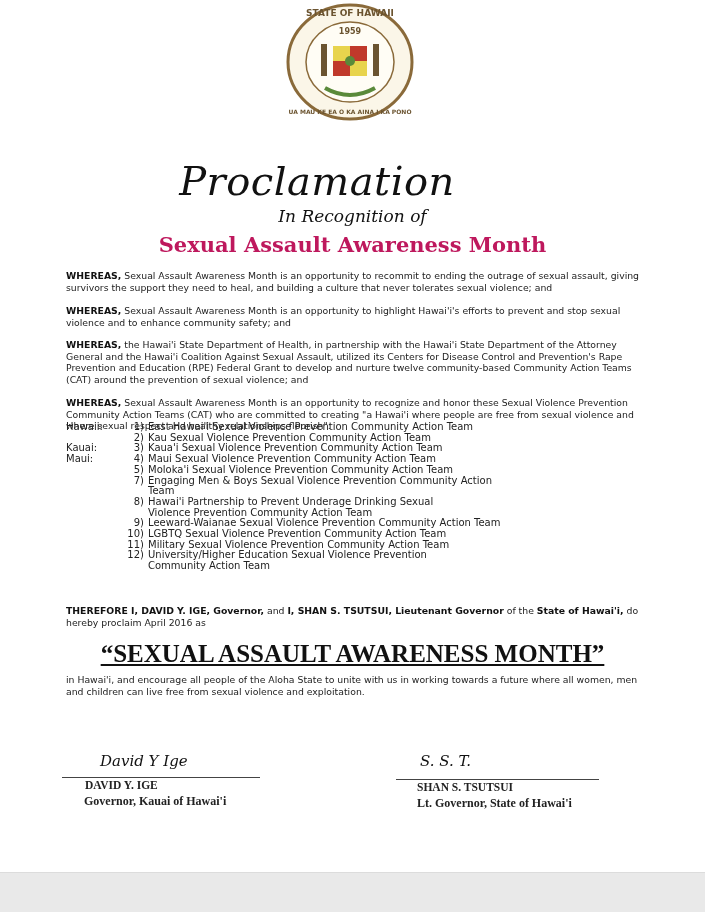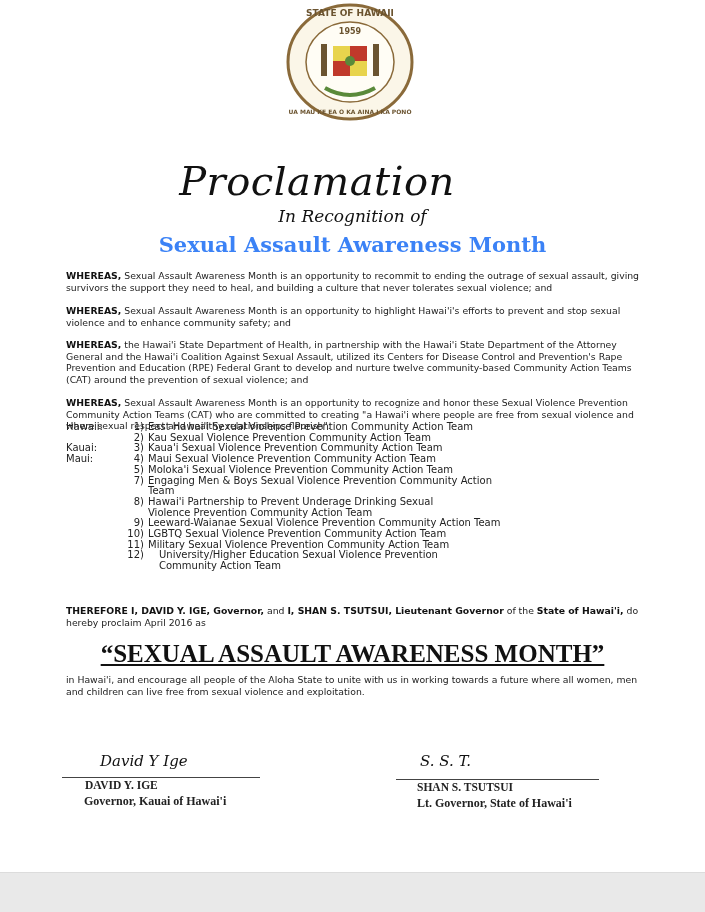--- a/index.html
+++ b/index.html
@@ -6,21 +6,21 @@
   body { width:705px; height:912px; background:#ffffff; position:relative; overflow:hidden;
          font-family:"Liberation Serif", serif; color:#1a1a1a; }
   .page { position:absolute; left:0; top:0; width:705px; height:872px; background:#fff; }
   .bottom-bar { position:absolute; left:0; top:872px; width:705px; height:40px; background:#e9e9e9; border-top:1px solid #dcdcdc; }
   .seal { position:absolute; left:285px; top:2px; width:130px; height:120px; }
   .title-script { position:absolute; left:0; width:634px; text-align:center; top:158px;
                   font-family:"DejaVu Serif", serif; font-style:italic; font-size:40px; letter-spacing:0.5px; color:#111; }
   .subtitle-script { position:absolute; left:0; width:705px; text-align:center; top:206px;
                   font-family:"DejaVu Serif", serif; font-style:italic; font-size:17px; color:#111; }
   .main-title { position:absolute; left:0; width:705px; text-align:center; top:232px;
-                  font-family:"DejaVu Serif", serif; font-weight:bold; font-size:21px; color:#3b82f6; }
+                  font-family:"DejaVu Serif", serif; font-weight:bold; font-size:21px; color:#be185d; }
   .para { position:absolute; left:66px; width:580px; font-family:"DejaVu Sans", sans-serif;
           font-size:9.3px; line-height:11.5px; color:#222; }
   .para b { color:#111; }
   .list { position:absolute; left:66px; top:422px; width:450px; font-family:"DejaVu Sans", sans-serif; font-size:10px; line-height:10.7px; color:#222; }
   .row { display:flex; }
   .region { width:50px; flex:none; }
   .num { width:28px; flex:none; text-align:right; padding-right:4px; }
   .txt { flex:1; }
   .big-title { position:absolute; left:0; width:705px; text-align:center; top:640px;
                font-family:"Liberation Serif", serif; font-weight:bold; font-size:25px; color:#111;text-decoration:underline; }
@@ -107,21 +107,21 @@
         <span class="txt">LGBTQ Sexual Violence Prevention Community Action Team</span>
       </div>
     <div class="row">
         <span class="region"></span>
         <span class="num">11)</span>
         <span class="txt">Military Sexual Violence Prevention Community Action Team</span>
       </div>
     <div class="row">
         <span class="region"></span>
         <span class="num">12)</span>
-        <span class="txt" style="max-width:310px;margin-left:11px;">University/Higher Education Sexual Violence Prevention Community Action Team</span>
+        <span class="txt" style="max-width:310px;">University/Higher Education Sexual Violence Prevention Community Action Team</span>
       </div>
   </div>
 
   <div class="para" style="top:605px;"><b>THEREFORE I, DAVID Y. IGE, Governor,</b><span> and </span><b>I, SHAN S. TSUTSUI, Lieutenant Governor</b><span> of the </span><b>State of Hawai'i,</b><span> do hereby proclaim April 2016 as</span></div>
 
   <div class="big-title">“SEXUAL ASSAULT AWARENESS MONTH”</div>
 
   <div class="para" style="top:674px;">in Hawai'i, and encourage all people of the Aloha State to unite with us in working towards a future where all women, men and children can live free from sexual violence and exploitation.</div>
 
   <div class="sig" style="left:100px; top:752px;">David Y Ige</div>

